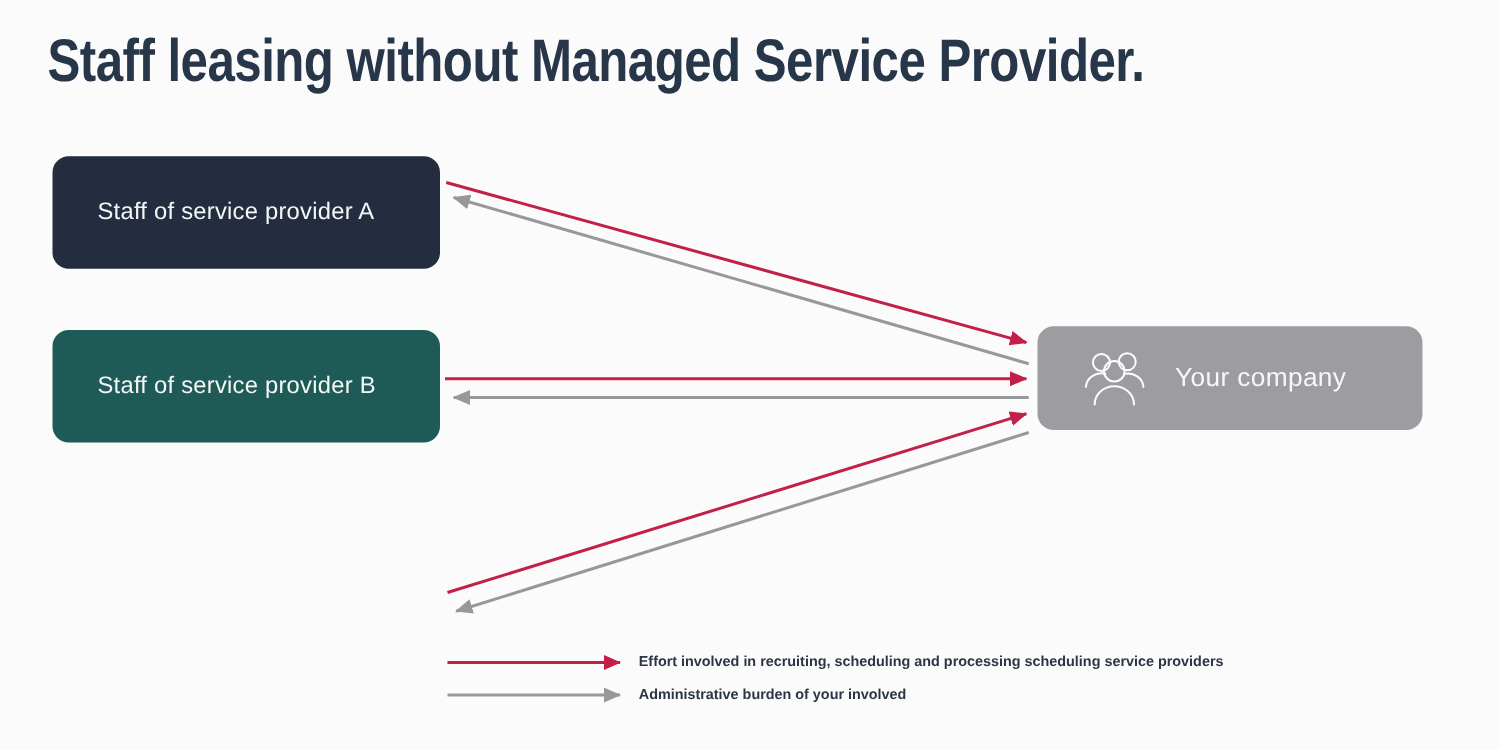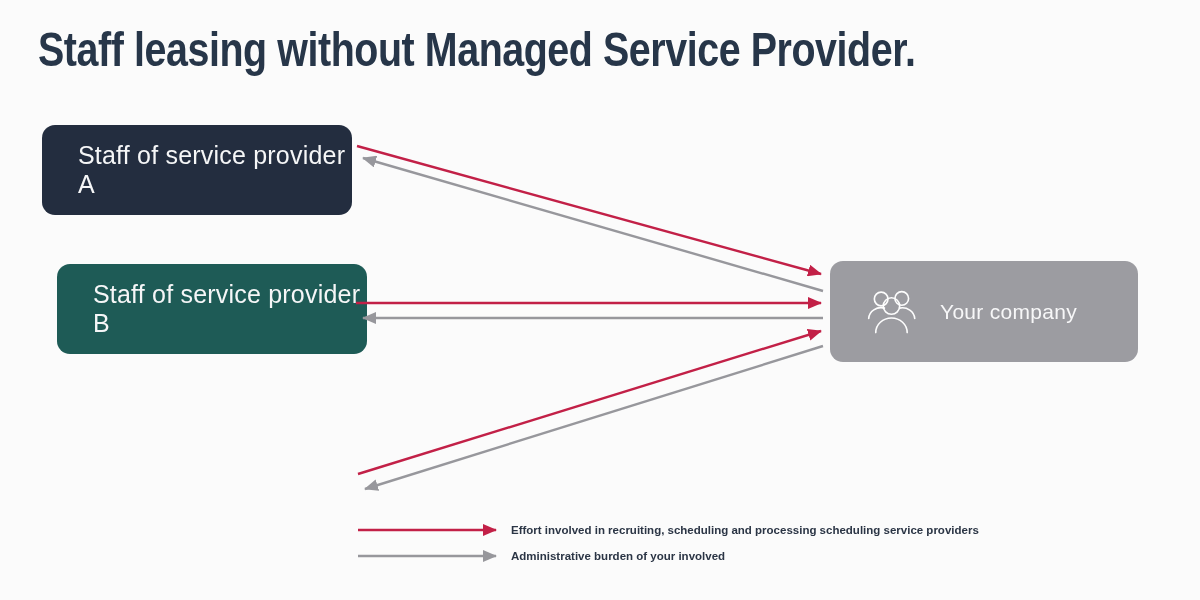--- a/index.html
+++ b/index.html
@@ -22,28 +22,28 @@
   .title{
     position:absolute;left:38px;top:22px;
     font-size:48px;font-weight:700;color:var(--title-text);
     letter-spacing:-0.5px;white-space:nowrap;
     transform:scaleX(0.82);transform-origin:left top;
   }
 
   .box{
     position:absolute;width:310px;height:90px;border-radius:13px;
     display:flex;align-items:center;padding-left:36px;
-    color:var(--box-text);font-size:25px;letter-spacing:0.2px;
+    color:var(--box-text);font-size:19px;letter-spacing:0.2px;
   }
   .box-a{left:42px;top:125px;background:var(--box-a);}
-  .box-b{left:42px;top:264px;background:var(--box-b);margin-left:15px;}
+  .box-b{left:42px;top:264px;background:var(--box-b);}
   .box-c{left:42px;top:410px;background:var(--box-c);}
 
   .company{
-    position:absolute;left:830px;top:261px;width:308px;height:101px;
+    position:absolute;left:830px;top:261px;width:308px;height:83px;
     border-radius:13px;background:var(--company-box);
     display:flex;align-items:center;padding-left:36px;
     color:#f7f7f8;font-size:21px;letter-spacing:0.3px;
   }
   .company .icon{width:52px;height:54px;margin-right:22px;flex:0 0 auto;}
   .company .icon svg{width:100%;height:100%;stroke:#fdfdfd;fill:none;stroke-width:1.5;stroke-linecap:round;stroke-linejoin:round;}
 
   svg.overlay{position:absolute;left:0;top:0;width:1200px;height:600px;pointer-events:none;}
   .ln{fill:none;stroke-width:2.4px;}
   .ln.effort{stroke:var(--effort-arrow);}

